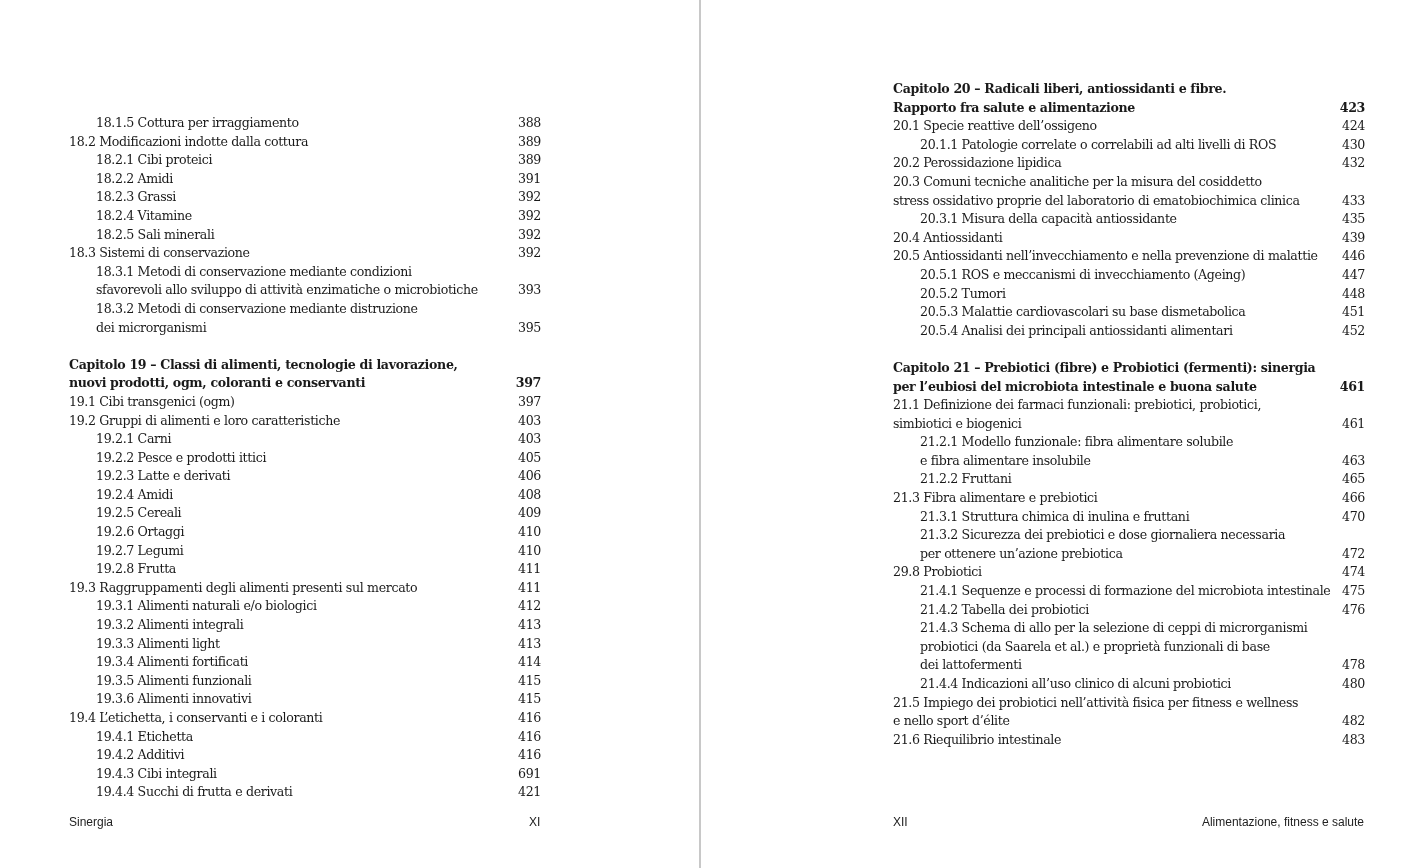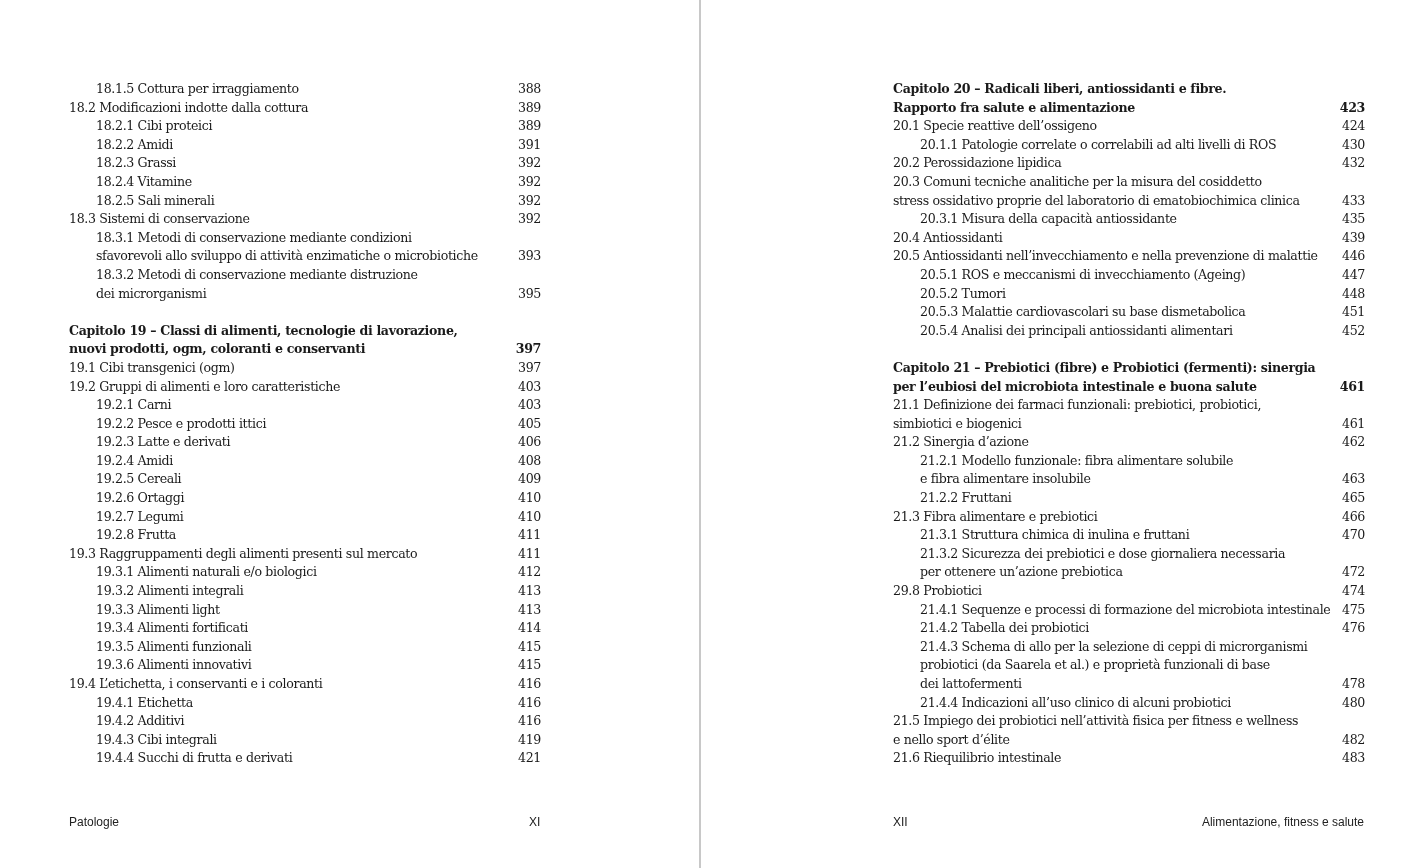--- a/index.html
+++ b/index.html
@@ -2,21 +2,21 @@
 <html><head>
 <meta charset="utf-8">
 <style>
   html, body { margin: 0; padding: 0; background: #ffffff; }
   body { width: 1406px; height: 868px; position: relative; overflow: hidden; }
   .page { position: absolute; top: 0; height: 868px; }
   .page-left { left: 0; width: 699px; }
   .page-right { left: 701px; width: 705px; margin-left: 32px; }
   .divider { position: absolute; left: 699px; top: 0; width: 2px; height: 868px; background: #c8c8c8; }
   .toc { position: absolute; top: 80px; font-family: "DejaVu Serif", "Liberation Serif", serif; font-size: 12.6px; color: #1a1a1a; letter-spacing: -0.35px; }
-  .page-left .toc { left: 69px; width: 472px; }
+  .page-left .toc { left: 69px; width: 472px; margin-top: 34px; }
   .page-right .toc { left: 160px; width: 472px; }
   .row { position: relative; height: 18.6px; line-height: 18.6px; white-space: nowrap; }
   .row .t { display: inline-block; }
   .row .n { position: absolute; right: 0; top: 0; }
   .row.l1 .t { padding-left: 0; }
   .row.l2 .t { padding-left: 27px; }
   .row.bold { font-weight: bold; }
   .gap { height: 18.6px; }
   .footer { position: absolute; top: 815px; font-family: "Liberation Sans", sans-serif; font-size: 12px; color: #222; }
 </style>
@@ -53,24 +53,24 @@
       <div class="row l1"><span class="t">19.3 Raggruppamenti degli alimenti presenti sul mercato</span><span class="n">411</span></div>
       <div class="row l2"><span class="t">19.3.1 Alimenti naturali e/o biologici</span><span class="n">412</span></div>
       <div class="row l2"><span class="t">19.3.2 Alimenti integrali</span><span class="n">413</span></div>
       <div class="row l2"><span class="t">19.3.3 Alimenti light</span><span class="n">413</span></div>
       <div class="row l2"><span class="t">19.3.4 Alimenti fortificati</span><span class="n">414</span></div>
       <div class="row l2"><span class="t">19.3.5 Alimenti funzionali</span><span class="n">415</span></div>
       <div class="row l2"><span class="t">19.3.6 Alimenti innovativi</span><span class="n">415</span></div>
       <div class="row l1"><span class="t">19.4 L’etichetta, i conservanti e i coloranti</span><span class="n">416</span></div>
       <div class="row l2"><span class="t">19.4.1 Etichetta</span><span class="n">416</span></div>
       <div class="row l2"><span class="t">19.4.2 Additivi</span><span class="n">416</span></div>
-      <div class="row l2"><span class="t">19.4.3 Cibi integrali</span><span class="n">419</span></div>
+      <div class="row l2"><span class="t">19.4.3 Cibi integrali</span><span class="n">691</span></div>
       <div class="row l2"><span class="t">19.4.4 Succhi di frutta e derivati</span><span class="n">421</span></div>
     </div>
-  <div class="footer" style="left:69px;">Patologie</div>
+  <div class="footer" style="left:69px;">Sinergia</div>
   <div class="footer" style="left:529px;">XI</div>
 </div>
 
 <div class="divider"></div>
 
 <div class="page page-right">
   <div class="toc" id="toc-right">
       <div class="row l1 bold"><span class="t">Capitolo 20 – Radicali liberi, antiossidanti e fibre.</span><span class="n"></span></div>
       <div class="row l1 bold"><span class="t">Rapporto fra salute e alimentazione</span><span class="n">423</span></div>
       <div class="row l1"><span class="t">20.1 Specie reattive dell’ossigeno</span><span class="n">424</span></div>
@@ -83,21 +83,20 @@
       <div class="row l1"><span class="t">20.5 Antiossidanti nell’invecchiamento e nella prevenzione di malattie</span><span class="n">446</span></div>
       <div class="row l2"><span class="t">20.5.1 ROS e meccanismi di invecchiamento (Ageing)</span><span class="n">447</span></div>
       <div class="row l2"><span class="t">20.5.2 Tumori</span><span class="n">448</span></div>
       <div class="row l2"><span class="t">20.5.3 Malattie cardiovascolari su base dismetabolica</span><span class="n">451</span></div>
       <div class="row l2"><span class="t">20.5.4 Analisi dei principali antiossidanti alimentari</span><span class="n">452</span></div>
       <div class="gap"></div>
       <div class="row l1 bold"><span class="t">Capitolo 21 – Prebiotici (fibre) e Probiotici (fermenti): sinergia</span><span class="n"></span></div>
       <div class="row l1 bold"><span class="t">per l’eubiosi del microbiota intestinale e buona salute</span><span class="n">461</span></div>
       <div class="row l1"><span class="t">21.1 Definizione dei farmaci funzionali: prebiotici, probiotici,</span><span class="n"></span></div>
       <div class="row l1"><span class="t">simbiotici e biogenici</span><span class="n">461</span></div>
-      <div class="row l1"><span class="t">21.2 Sinergia d’azione</span><span class="n">462</span></div>
       <div class="row l2"><span class="t">21.2.1 Modello funzionale: fibra alimentare solubile</span><span class="n"></span></div>
       <div class="row l2"><span class="t">e fibra alimentare insolubile</span><span class="n">463</span></div>
       <div class="row l2"><span class="t">21.2.2 Fruttani</span><span class="n">465</span></div>
       <div class="row l1"><span class="t">21.3 Fibra alimentare e prebiotici</span><span class="n">466</span></div>
       <div class="row l2"><span class="t">21.3.1 Struttura chimica di inulina e fruttani</span><span class="n">470</span></div>
       <div class="row l2"><span class="t">21.3.2 Sicurezza dei prebiotici e dose giornaliera necessaria</span><span class="n"></span></div>
       <div class="row l2"><span class="t">per ottenere un’azione prebiotica</span><span class="n">472</span></div>
       <div class="row l1"><span class="t">29.8 Probiotici</span><span class="n">474</span></div>
       <div class="row l2"><span class="t">21.4.1 Sequenze e processi di formazione del microbiota intestinale</span><span class="n">475</span></div>
       <div class="row l2"><span class="t">21.4.2 Tabella dei probiotici</span><span class="n">476</span></div>

